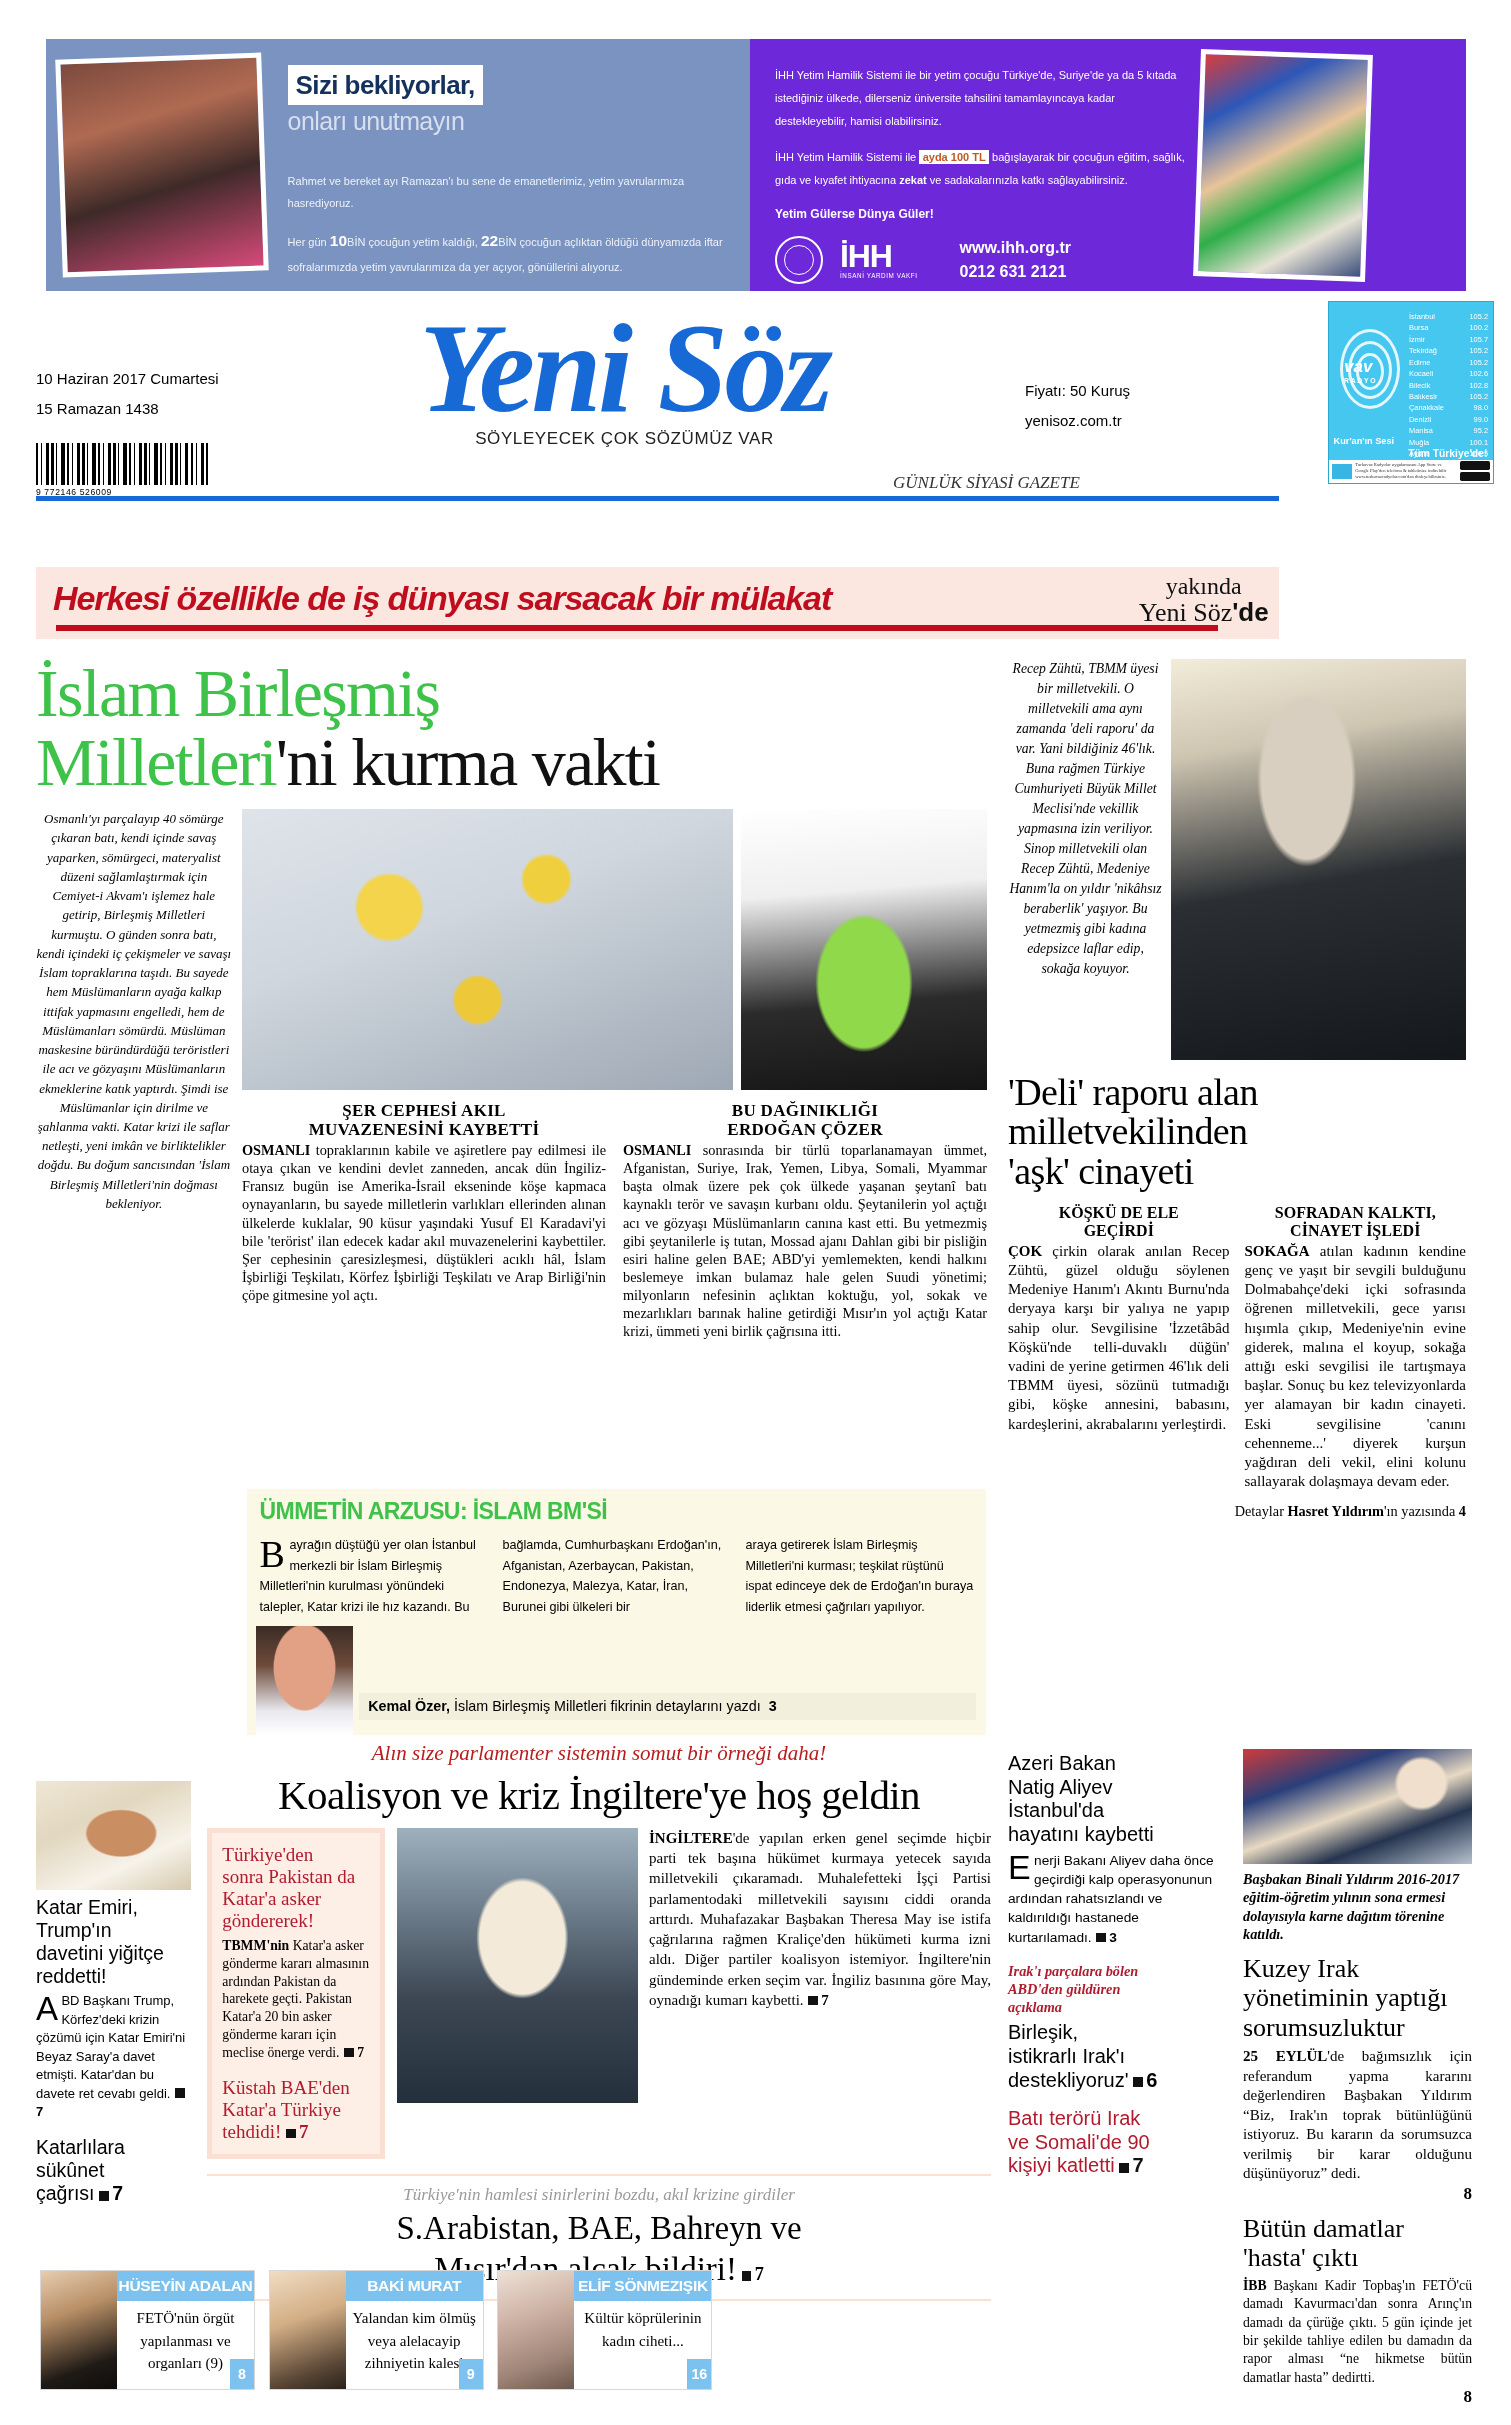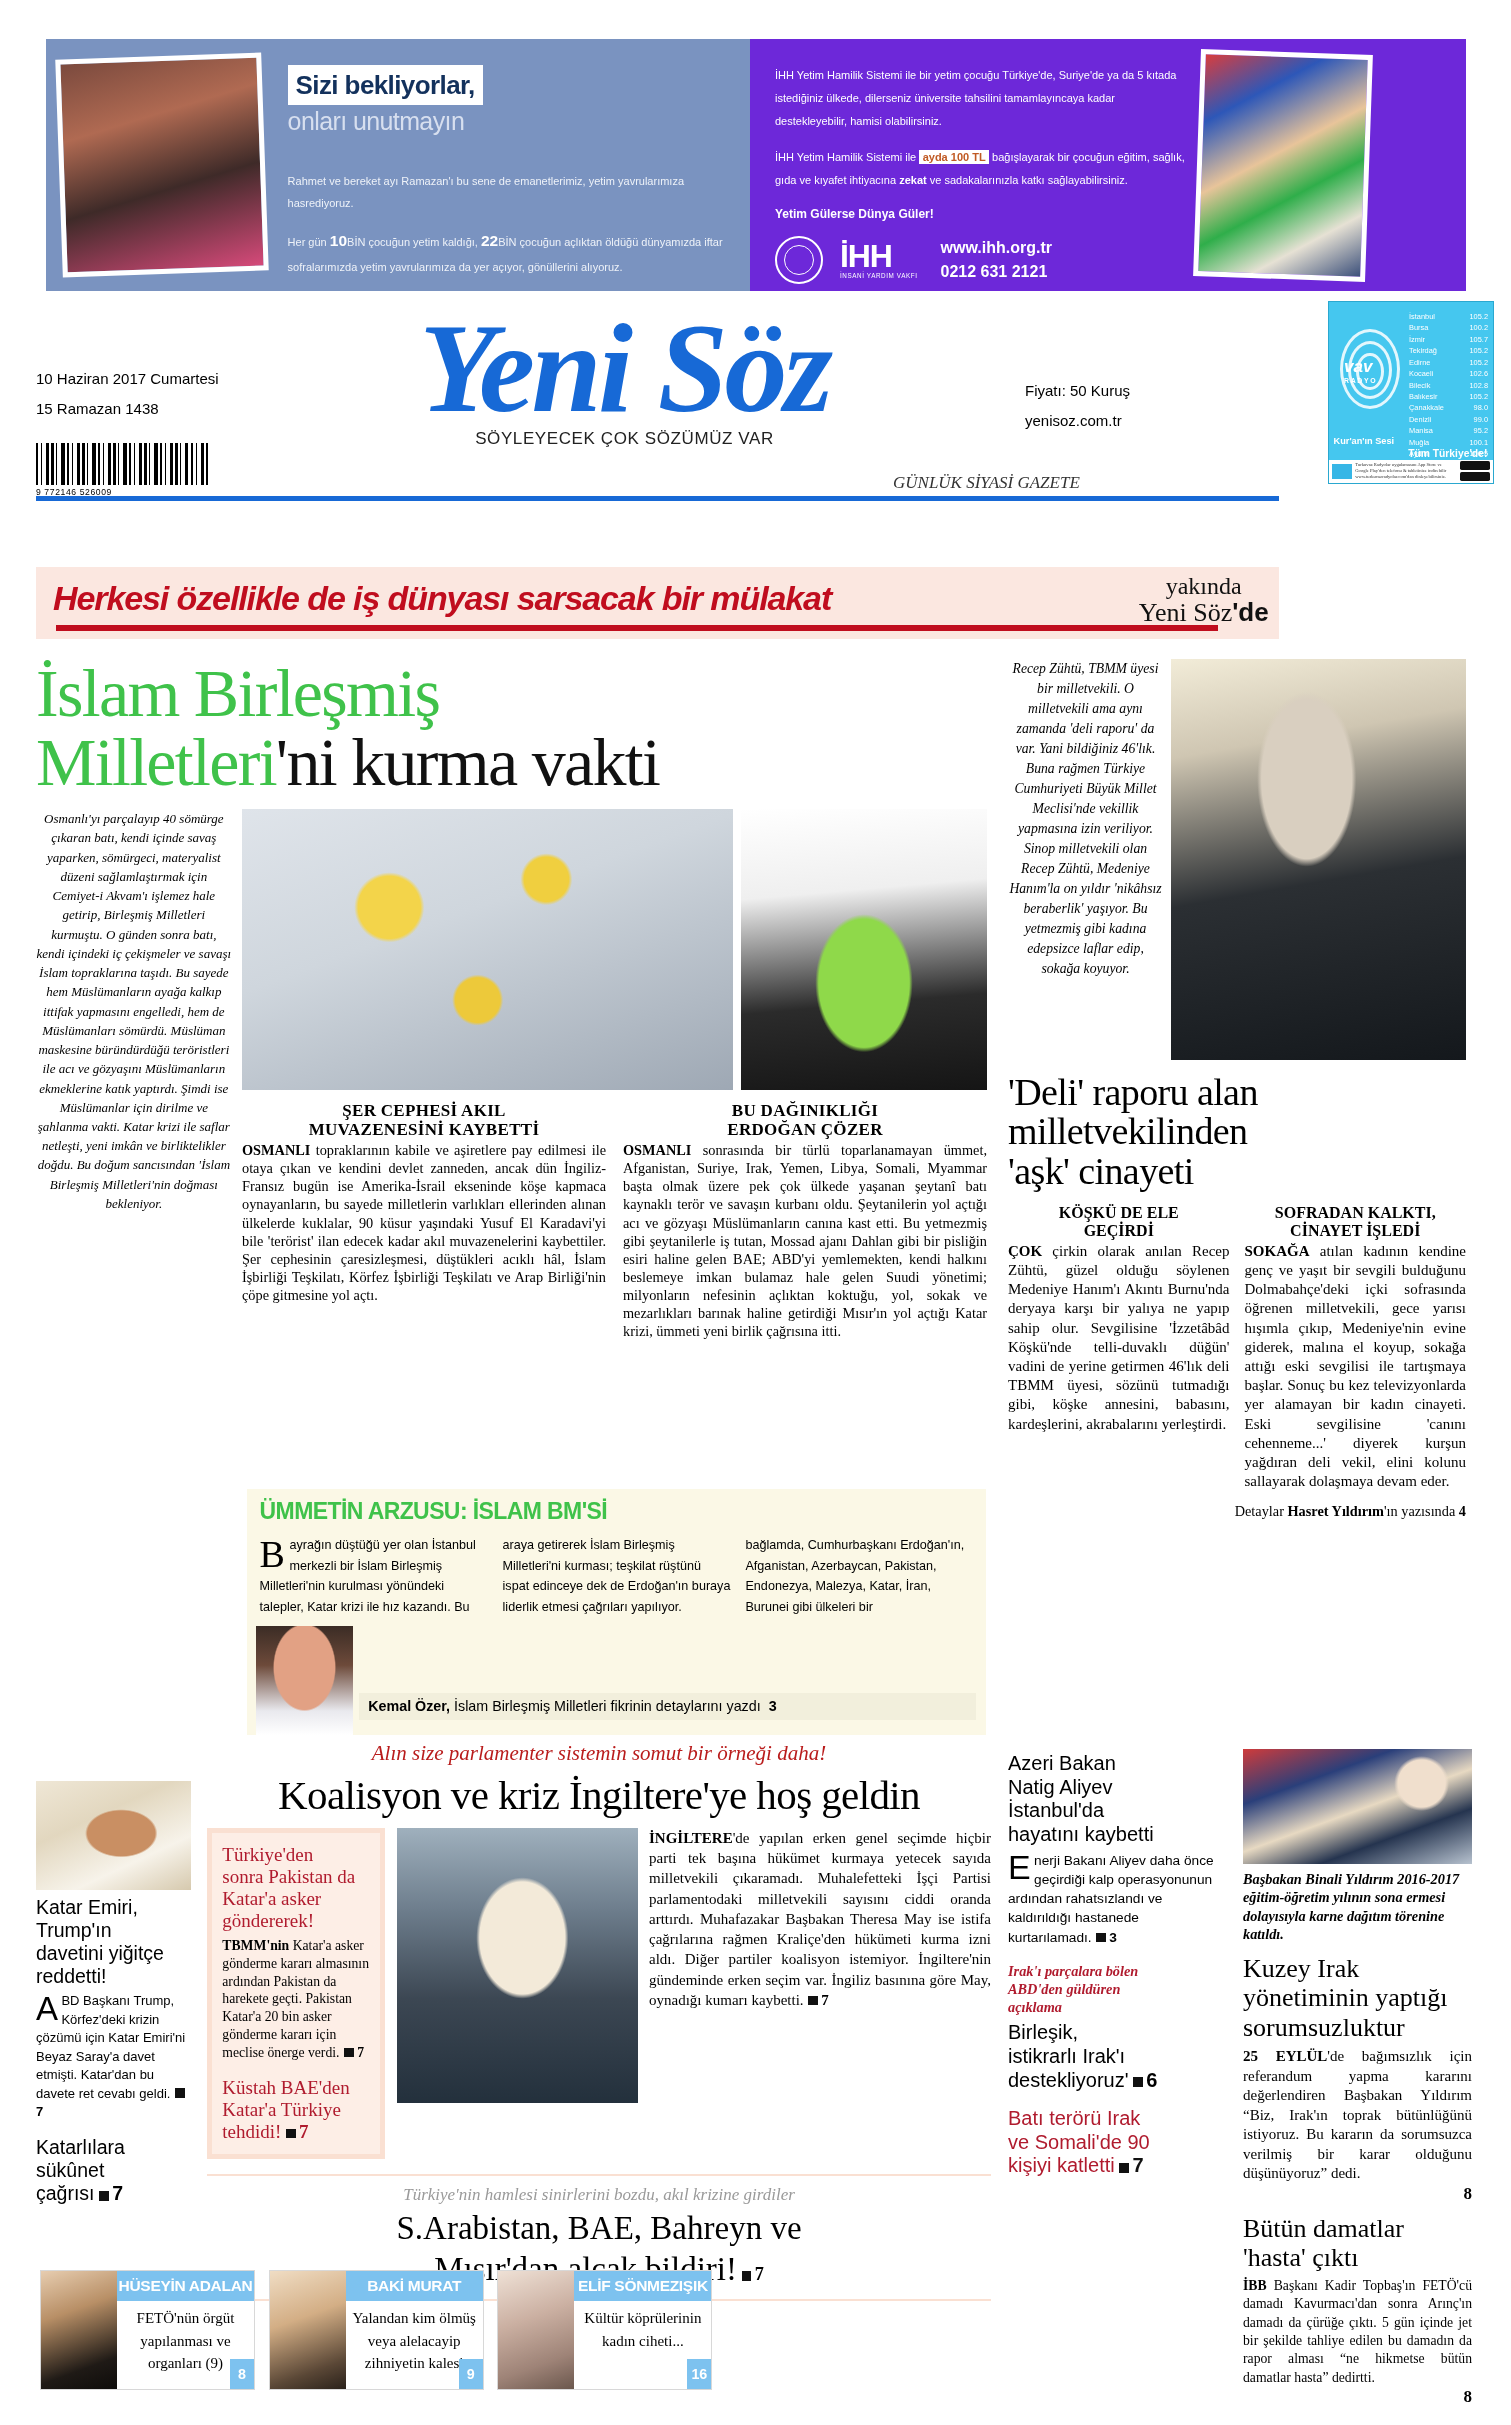--- a/index.html
+++ b/index.html
@@ -36,21 +36,21 @@
   .ad-copy-r { width:447px; padding:25px 11.5px 11.5px 25px; color:#fff; font-family:"Liberation Sans",sans-serif; }
   .ad-body-r { font-size:11px; line-height:2.1; }
   .ad-body-r .hl { background:#fff; color:#c05a24; font-weight:bold; padding:1.1px 3.4px; }
   .ad-body-r b { font-weight:bold; }
   .ad-slogan { font-weight:bold; font-size:12px; margin-top:15px; }
   .ad-logo-row { display:flex; align-items:center; margin-top:15px; gap:17px; }
   .ihh-emblem { width:48px; height:48px; border:2.3px solid #fff; border-radius:50%; position:relative; }
   .ihh-emblem:after{ content:""; position:absolute; inset:6.9px; border:1.7px solid #fff; border-radius:50%; }
   .ihh-word { font-weight:bold; font-size:32px; line-height:0.95; letter-spacing:-1.1px; }
   .ihh-sub { font-size:6.3px; letter-spacing:0.6px; }
-  .ad-contact { margin-left:6px; font-size:16px; font-weight:bold; line-height:1.5; }
+  .ad-contact { margin-left:25px; font-size:16px; font-weight:bold; line-height:1.5; }
   .ad-photo-r {
     width:172px; margin:12.6px 13.7px 12.6px 0; border:5.2px solid #fff;
     background:linear-gradient(150deg,#d93d3d 0%,#2d57b8 22%,#e8c49a 45%,#2fae4a 62%,#e6e1d4 80%,#3b4f7a 100%);
     transform:rotate(2deg);
   }
 
   
   .masthead { position:absolute; left:0; top:312px; width:1512px; height:189px; }
   .dateblock { position:absolute; left:36px; top:52px; font-family:"Liberation Sans",sans-serif; font-size:15px; line-height:2.0; }
   .barcode { position:absolute; left:36px; top:131px; width:172px; height:42px;
@@ -381,22 +381,22 @@
           </div>
         </div>
       </div>
     </div>
   </div>
 
   <div class="ummet">
     <div class="ummet-h">ÜMMETİN ARZUSU: İSLAM BM'Sİ</div>
     <div class="ummet-cols">
       <p><span class="dropcap">B</span><span>ayrağın düştüğü yer olan İstanbul merkezli bir İslam Birleşmiş Milletleri'nin kurulması yönündeki talepler, Katar krizi ile hız kazandı. Bu</span></p>
+      <p>bağlamda, Cumhurbaşkanı Erdoğan'ın, Afganistan, Azerbaycan, Pakistan, Endonezya, Malezya, Katar, İran, Burunei gibi ülkeleri bir</p>
       <p>araya getirerek İslam Birleşmiş Milletleri'ni kurması; teşkilat rüştünü ispat edinceye dek de Erdoğan'ın buraya liderlik etmesi çağrıları yapılıyor.</p>
-      <p>bağlamda, Cumhurbaşkanı Erdoğan'ın, Afganistan, Azerbaycan, Pakistan, Endonezya, Malezya, Katar, İran, Burunei gibi ülkeleri bir</p>
     </div>
     <div class="ummet-face"></div>
     <div class="byline"><b>Kemal Özer,</b><span> İslam Birleşmiş Milletleri fikrinin detaylarını yazdı</span><span class="pg">3</span></div>
   </div>
 
   <div class="rcol">
     <div class="rcol-top">
       <div class="rcol-intro">Recep Zühtü, TBMM üyesi bir milletvekili. O milletvekili ama aynı zamanda 'deli raporu' da var. Yani bildiğiniz 46'lık. Buna rağmen Türkiye Cumhuriyeti Büyük Millet Meclisi'nde vekillik yapmasına izin veriliyor. Sinop milletvekili olan Recep Zühtü, Medeniye Hanım'la on yıldır 'nikâhsız beraberlik' yaşıyor. Bu yetmezmiş gibi kadına edepsizce laflar edip, sokağa koyuyor.</div>
       <div class="rcol-photo"></div>
     </div>

